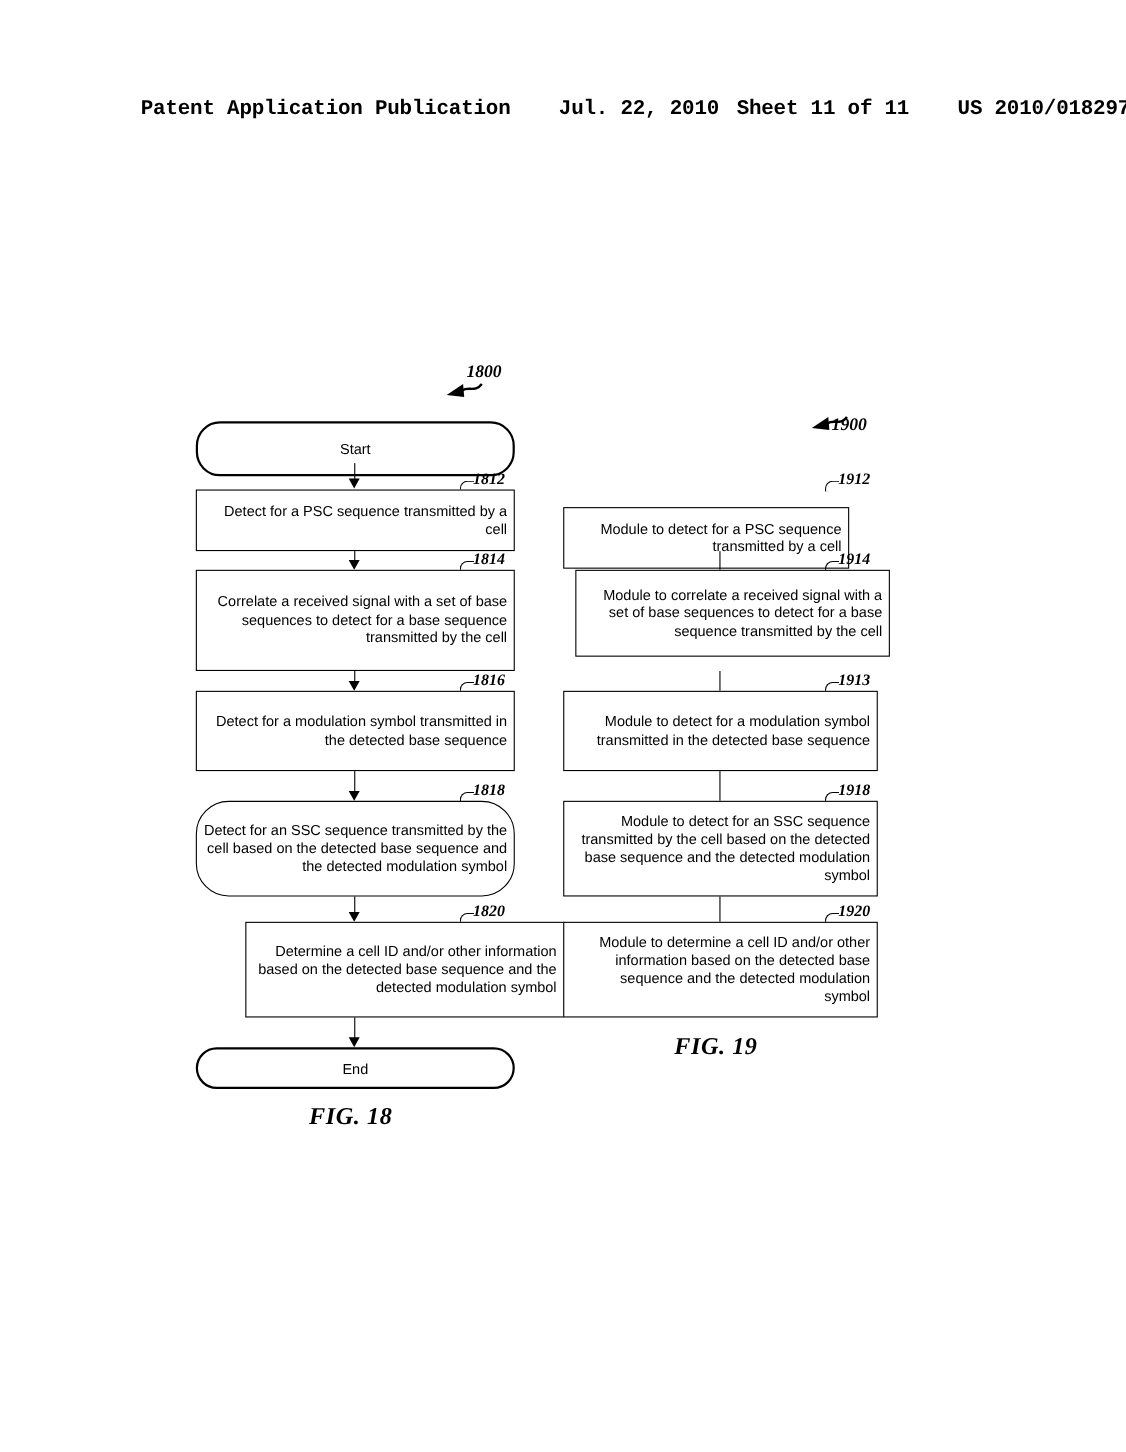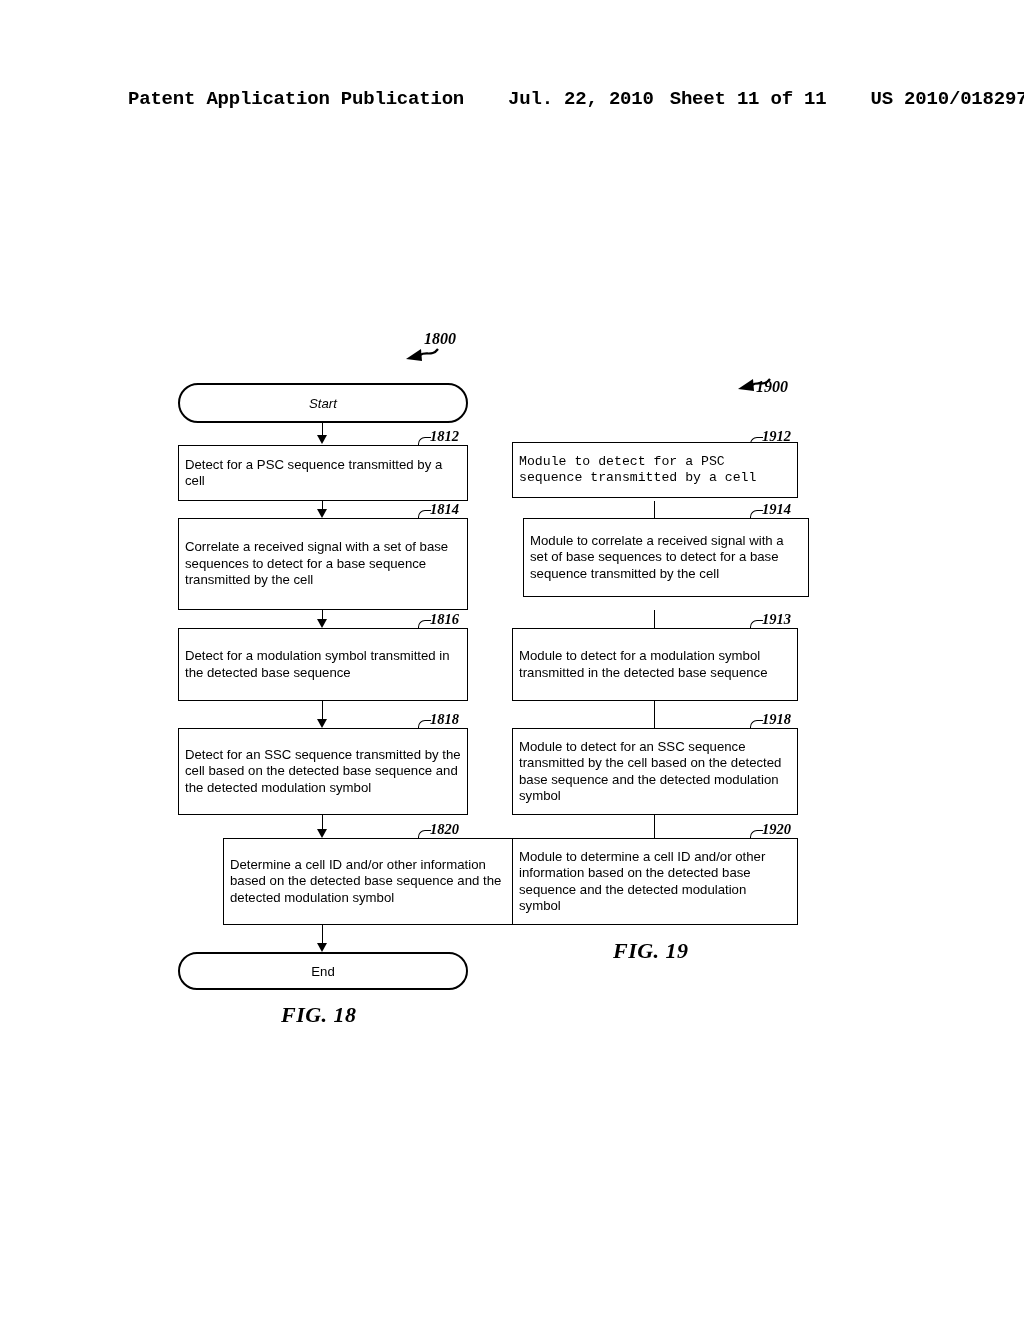--- a/index.html
+++ b/index.html
@@ -54,21 +54,21 @@
 
   
   .flow-box {
     position: absolute;
     box-sizing: border-box;
     border: 1.6px solid #000;
     background: #fff;
     display: flex;
     align-items: center;
     justify-content: center;
-    text-align: left;
+    text-align: right;
     font-size: 13.2px;
     line-height: 16.5px;
     padding: 14px 6px;
   }
 
   .terminator {
     position: absolute;
     box-sizing: border-box;
     border: 2px solid #000;
     border-radius: 22px;
@@ -150,21 +150,21 @@
 <div class="figures">
 
   <div class="fig" id="fig18">
 
     <div class="fignum" style="left:246px; top:0px;">1800</div>
     <svg class="fignum-arrow" style="left:222px; top:16px;" viewBox="0 0 40 22">
       <path d="M38,3 C32,11 26,5 20,9" stroke="#000" stroke-width="2.2" fill="none"></path>
       <polygon points="21,3 6,13 22,15" fill="#000"></polygon>
     </svg>
 
-    <div class="terminator" style="left:0px; top:53px; width:290px; height:40px;font-style:italic;">
+    <div class="terminator" style="left:0px; top:53px; width:290px; height:50px;">
       <span>Start</span>
     </div>
 
     <div class="connector" style="left:144px; top:91px; height:15px;"></div>
     <div class="arrowhead" style="left:139px; top:105px;"></div>
 
     <div class="ref-hook" style="left:240px; top:107px;"></div>
     <div class="ref-callout" style="left:252px; top:98px;">1812</div>
     <div class="flow-box" style="left:0px; top:115px; width:290px; height:56px;">
       <span>Detect for a PSC sequence transmitted by a cell</span>
@@ -186,21 +186,21 @@
     <div class="ref-callout" style="left:252px; top:281px;">1816</div>
     <div class="flow-box" style="left:0px; top:298px; width:290px; height:73px;">
       <span>Detect for a modulation symbol transmitted in the detected base sequence</span>
     </div>
 
     <div class="connector" style="left:144px; top:371px; height:18px;"></div>
     <div class="arrowhead" style="left:139px; top:389px;"></div>
 
     <div class="ref-hook" style="left:240px; top:390px;"></div>
     <div class="ref-callout" style="left:252px; top:381px;">1818</div>
-    <div class="flow-box" style="left:0px; top:398px; width:290px; height:87px;">
+    <div class="flow-box" style="left:0px; top:398px; width:290px; height:87px;border-radius:30px;">
       <span>Detect for an SSC sequence transmitted by the cell based on the detected base sequence and the detected modulation symbol</span>
     </div>
 
     <div class="connector" style="left:144px; top:485px; height:15px;"></div>
     <div class="arrowhead" style="left:139px; top:499px;"></div>
 
     <div class="ref-hook" style="left:240px; top:500px;"></div>
     <div class="ref-callout" style="left:252px; top:491px;">1820</div>
     <div class="flow-box" style="left:0px; top:508px; width:290px; height:87px;margin-left:45px;">
       <span>Determine a cell ID and/or other information based on the detected base sequence and the detected modulation symbol</span>
@@ -219,21 +219,21 @@
   <div class="fig" id="fig19">
 
     <div class="fignum" style="left:244px; top:0px;margin-top:18px;">1900</div>
     <svg class="fignum-arrow" style="left:220px; top:16px;" viewBox="0 0 40 22">
       <path d="M38,3 C32,11 26,5 20,9" stroke="#000" stroke-width="2.2" fill="none"></path>
       <polygon points="21,3 6,13 22,15" fill="#000"></polygon>
     </svg>
 
     <div class="ref-hook" style="left:238px; top:77px;"></div>
     <div class="ref-callout" style="left:250px; top:68px;">1912</div>
-    <div class="flow-box" style="left:0px; top:82px; width:286px; height:56px;font-family:Liberation Mono, monospace;">
+    <div class="flow-box" style="left:0px; top:101px; width:260px; height:56px;">
       <span>Module to detect for a PSC sequence transmitted by a cell</span>
     </div>
 
     <div class="connector" style="left:142px; top:141px; height:17px;"></div>
 
     <div class="ref-hook" style="left:238px; top:150px;"></div>
     <div class="ref-callout" style="left:250px; top:141px;">1914</div>
     <div class="flow-box" style="left:11px; top:158px; width:286px; height:79px;">
       <span>Module to correlate a received signal with a set of base sequences to detect for a base sequence transmitted by the cell</span>
     </div>

